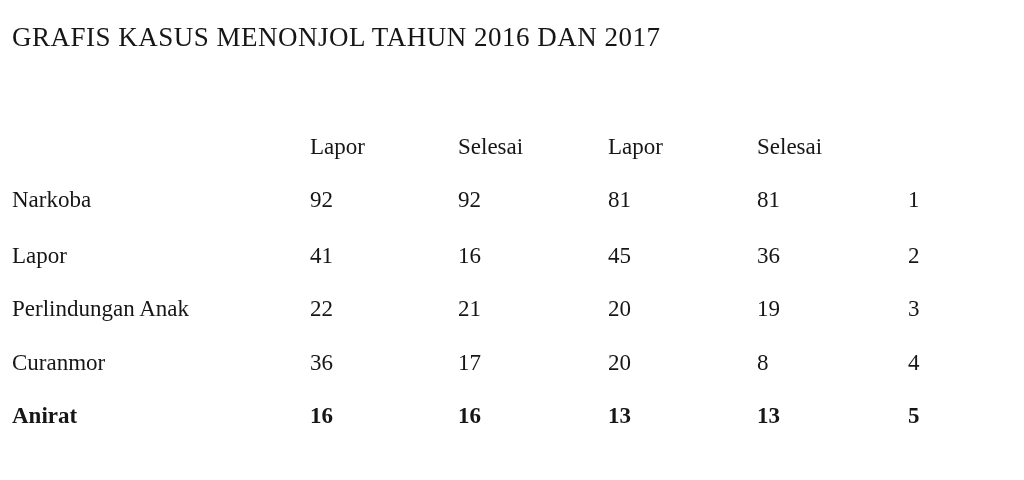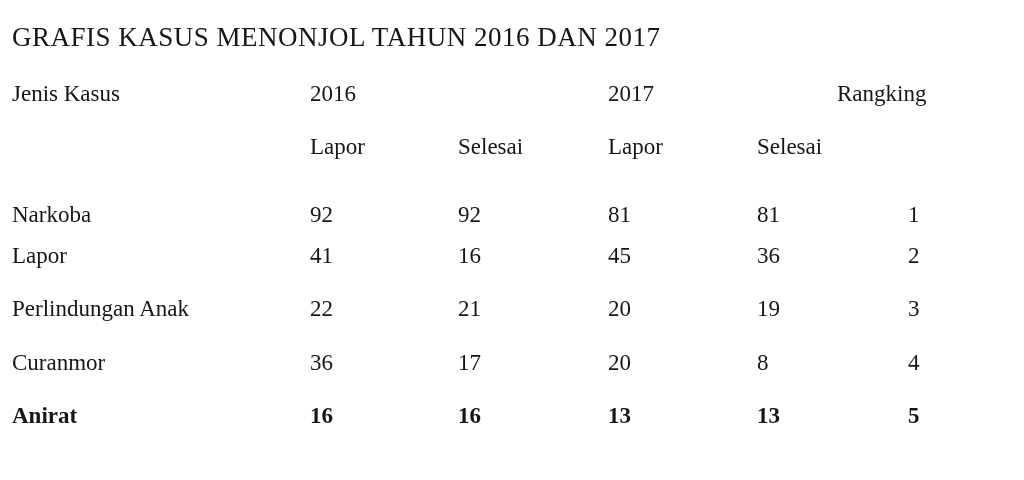--- a/index.html
+++ b/index.html
@@ -41,39 +41,33 @@
   }
   .c1  { left: 12px;  }
   .c2  { left: 310px; }
   .c3  { left: 458px; }
   .c4  { left: 608px; }
   .c5  { left: 757px; }
   .c6h { left: 837px; }
   .c6  { left: 908px; }
   .hdr-years { top: 81px; }
   .hdr-sub   { top: 134px; }
-  .r0 { top: 202px; }
+  .r0 { top: 187px; }
   .r1 { top: 243px; }
   .r2 { top: 296px; }
   .r3 { top: 350px; padding-left: 48px; }
   .r4 { top: 403px; font-weight: bold; }
 </style>
 </head>
 <body>
 
 <div class="page">
 
   <h1 class="doc-title">GRAFIS KASUS MENONJOL TAHUN 2016 DAN 2017</h1>
 
-  <div class="row hdr-years">
-    <span class="c1">Jenis Kasus</span>
-    <span class="c2">2016</span>
-    <span class="c4">2017</span>
-    <span class="c6h">Rangking</span>
-  </div>
 
   <div class="row hdr-sub">
     <span class="c2">Lapor</span>
     <span class="c3">Selesai</span>
     <span class="c4">Lapor</span>
     <span class="c5">Selesai</span>
   </div>
 
   <div class="row r0">
     <span class="c1">Narkoba</span>

